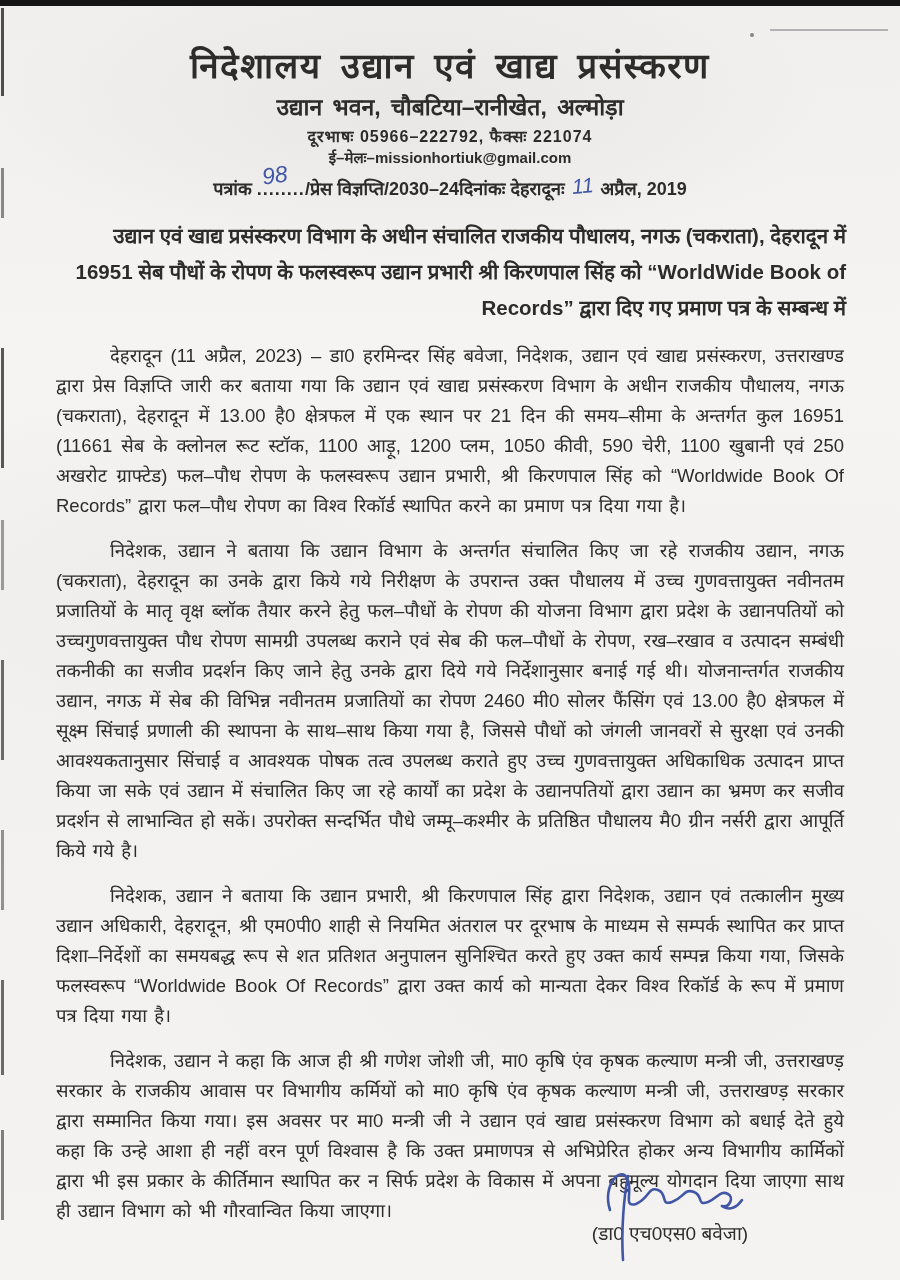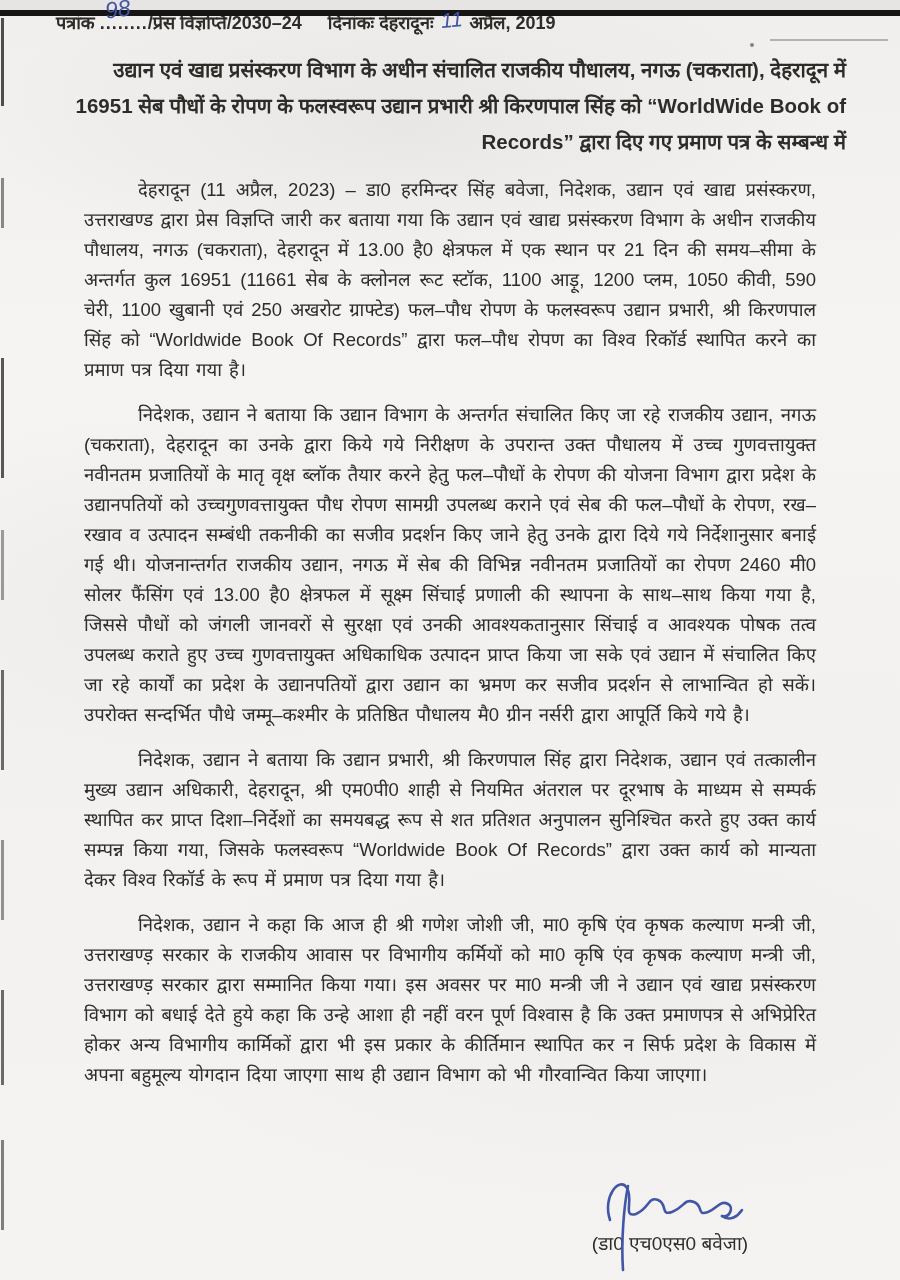--- a/index.html
+++ b/index.html
@@ -28,34 +28,34 @@
   .ledge.a6{top:830px;height:80px;opacity:.5;}
   .ledge.a7{top:980px;height:95px;opacity:.7;}
   .ledge.a8{top:1130px;height:90px;opacity:.6;}
 
   .header{text-align:center;padding-top:46px;line-height:1.15;}
   .org{font-size:35px;font-weight:700;letter-spacing:1.5px;margin:0;word-spacing:8px;}
   .addr{font-size:23px;font-weight:700;margin-top:8px;word-spacing:4px;}
   .phone{font-size:16px;font-weight:700;margin-top:7px;letter-spacing:1px;}
   .email{font-size:15px;font-weight:700;margin-top:3px;}
 
-  .ref-row{display:flex;justify-content:flex-start;align-items:baseline;
-           padding:0 56px;margin-top:10px;font-size:18px;font-weight:700;gap:26px;}
+  .ref-row{display:flex;justify-content:center;align-items:baseline;
+           padding:0 32px;margin-top:10px;font-size:18px;font-weight:700;}
   .dots-wrap{position:relative;display:inline-block;}
   .dots{letter-spacing:1px;}
   .hand{color:#4256a6;font-style:italic;font-weight:400;}
   .hand-98{position:absolute;top:-17px;left:5px;font-size:23px;transform:rotate(-8deg);}
   .hand-11{display:inline-block;font-size:21px;transform:rotate(-5deg) translateY(-2px);margin:0 2px;}
 
   .doc-title{text-align:center;font-size:27px;font-weight:700;margin-top:14px;word-spacing:4px;}
 
   .subject{margin:18px 54px 0;text-align:right;font-weight:700;font-size:20.5px;line-height:36px;}
 
   .body-text p{
-    margin:15px 84px 0;text-align:justify;font-size:18.5px;line-height:30px;
+    margin:15px 56px 0;text-align:justify;font-size:18.5px;line-height:30px;
     text-indent:54px;word-spacing:2px;
   }
 
   .sig{position:absolute;right:100px;bottom:34px;width:260px;text-align:center;}
   .sig svg{display:block;margin:0 auto -46px;position:relative;z-index:2;}
   .sig-name{font-size:19px;font-weight:400;position:relative;z-index:1;}
   .sig-desig{font-size:19px;font-weight:700;margin-top:7px;}
 </style>
 </head>
 <body>
@@ -67,20 +67,26 @@
   <div class="scan-dot"></div>
   <div class="ledge a1"></div>
   <div class="ledge a2"></div>
   <div class="ledge a3"></div>
   <div class="ledge a4"></div>
   <div class="ledge a5"></div>
   <div class="ledge a6"></div>
   <div class="ledge a7"></div>
   <div class="ledge a8"></div>
 
+  <div class="header">
+    <h1 class="org">निदेशालय उद्यान एवं खाद्य प्रसंस्करण</h1>
+    <div class="addr">उद्यान भवन, चौबटिया–रानीखेत, अल्मोड़ा</div>
+    <div class="phone">दूरभाषः 05966–222792, फैक्सः 221074</div>
+    <div class="email">ई–मेलः–missionhortiuk@gmail.com</div>
+  </div>
 
   <div class="ref-row">
     <div class="ref-left">
       <span>पत्रांक</span>
       <span class="dots-wrap"><span class="hand hand-98">98</span><span class="dots">........</span></span><span>/प्रेस विज्ञप्ति/2030–24</span>
     </div>
     <div class="ref-right">
       <span>दिनांकः देहरादूनः</span>
       <span class="hand hand-11">11</span>
       <span>अप्रैल, 2019</span>

